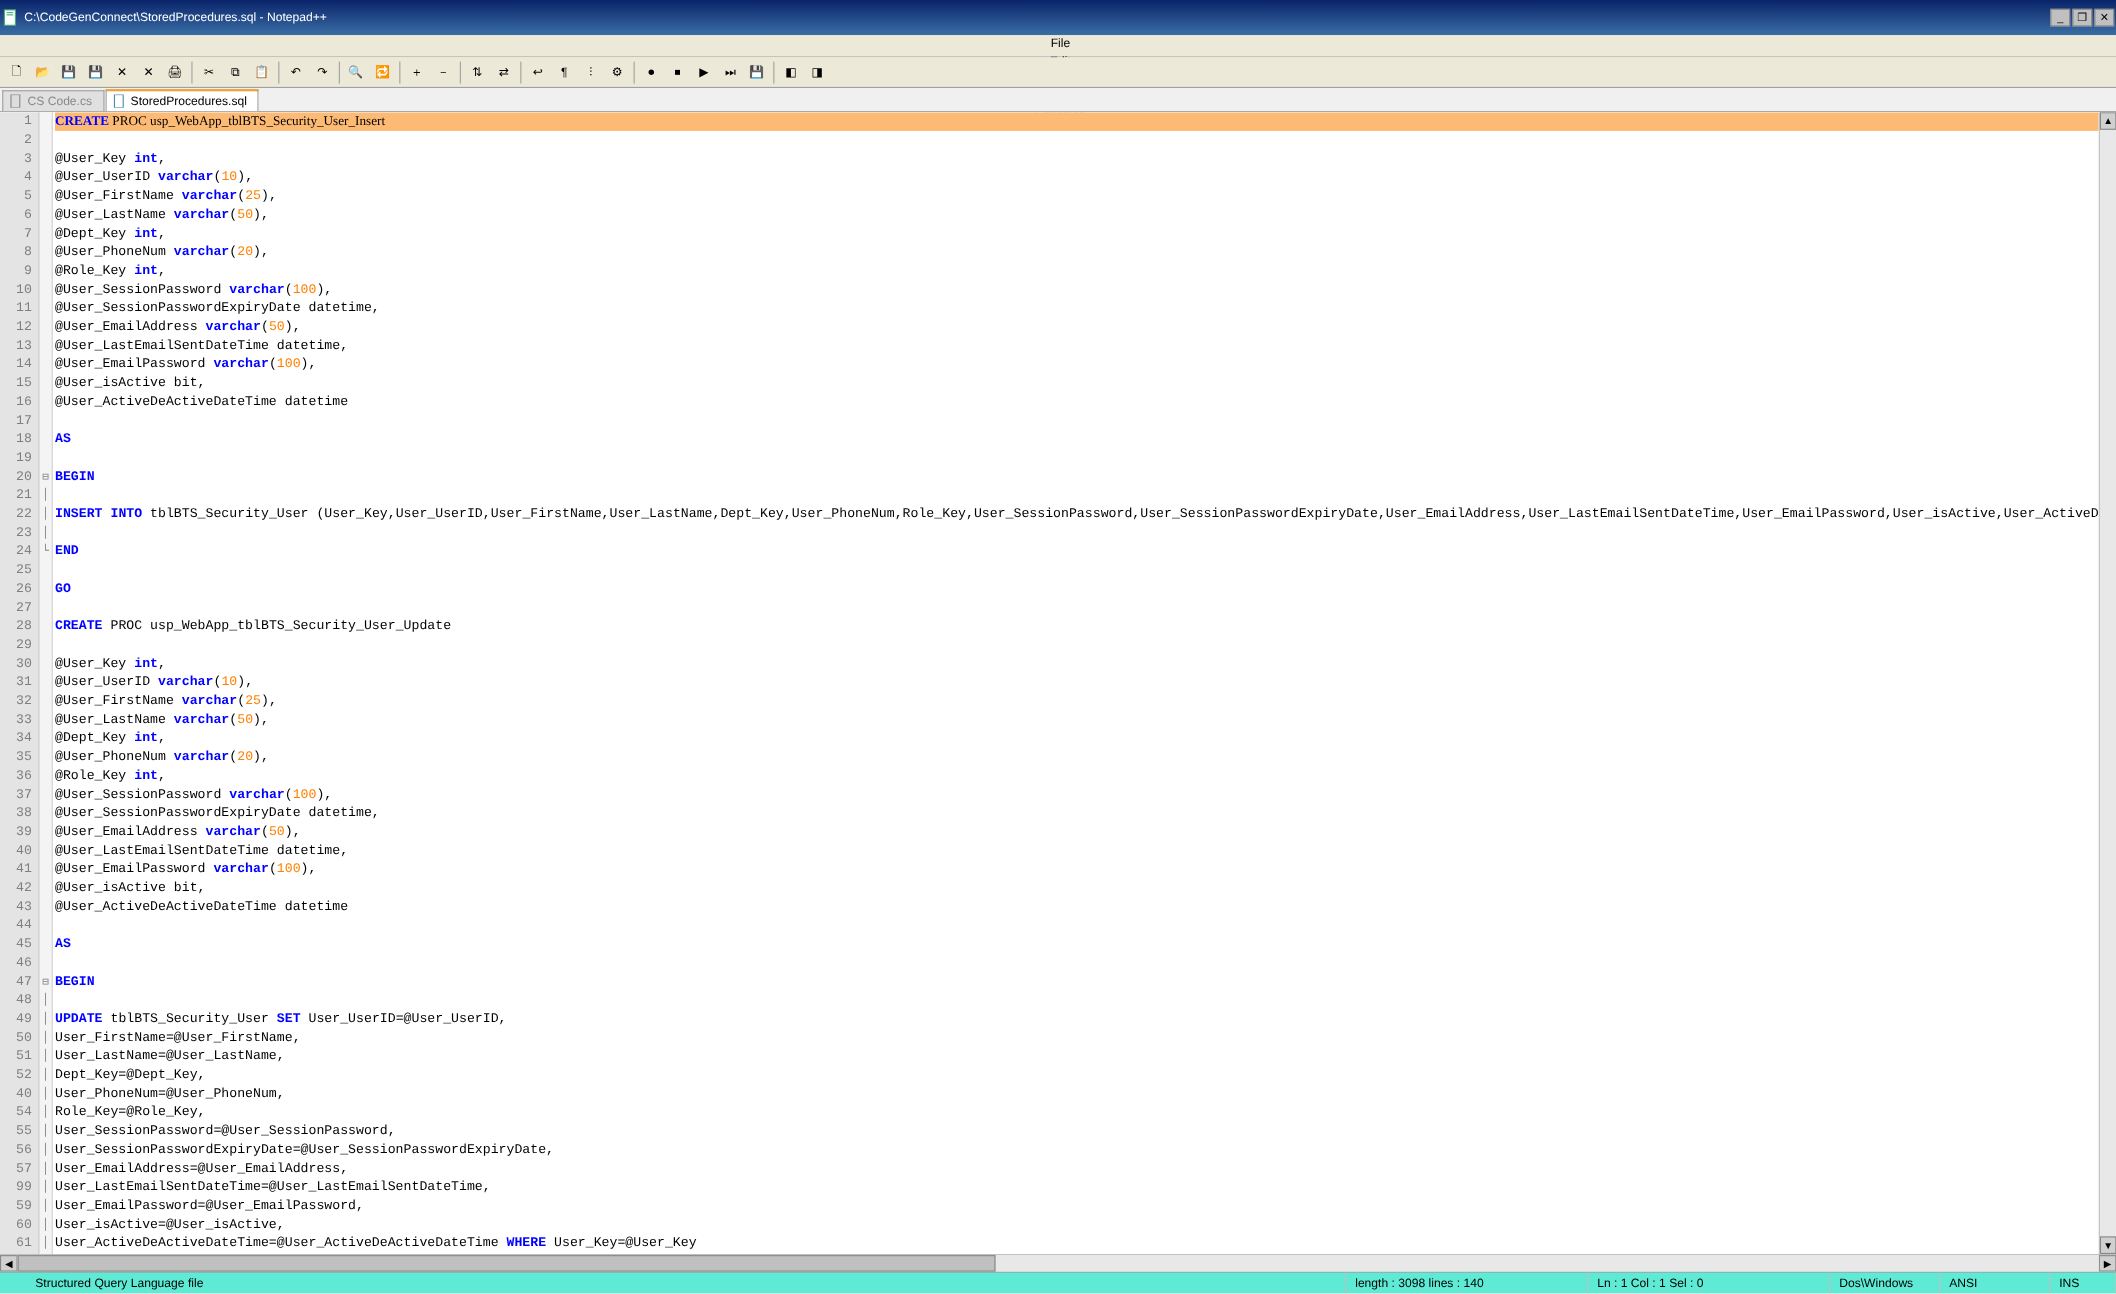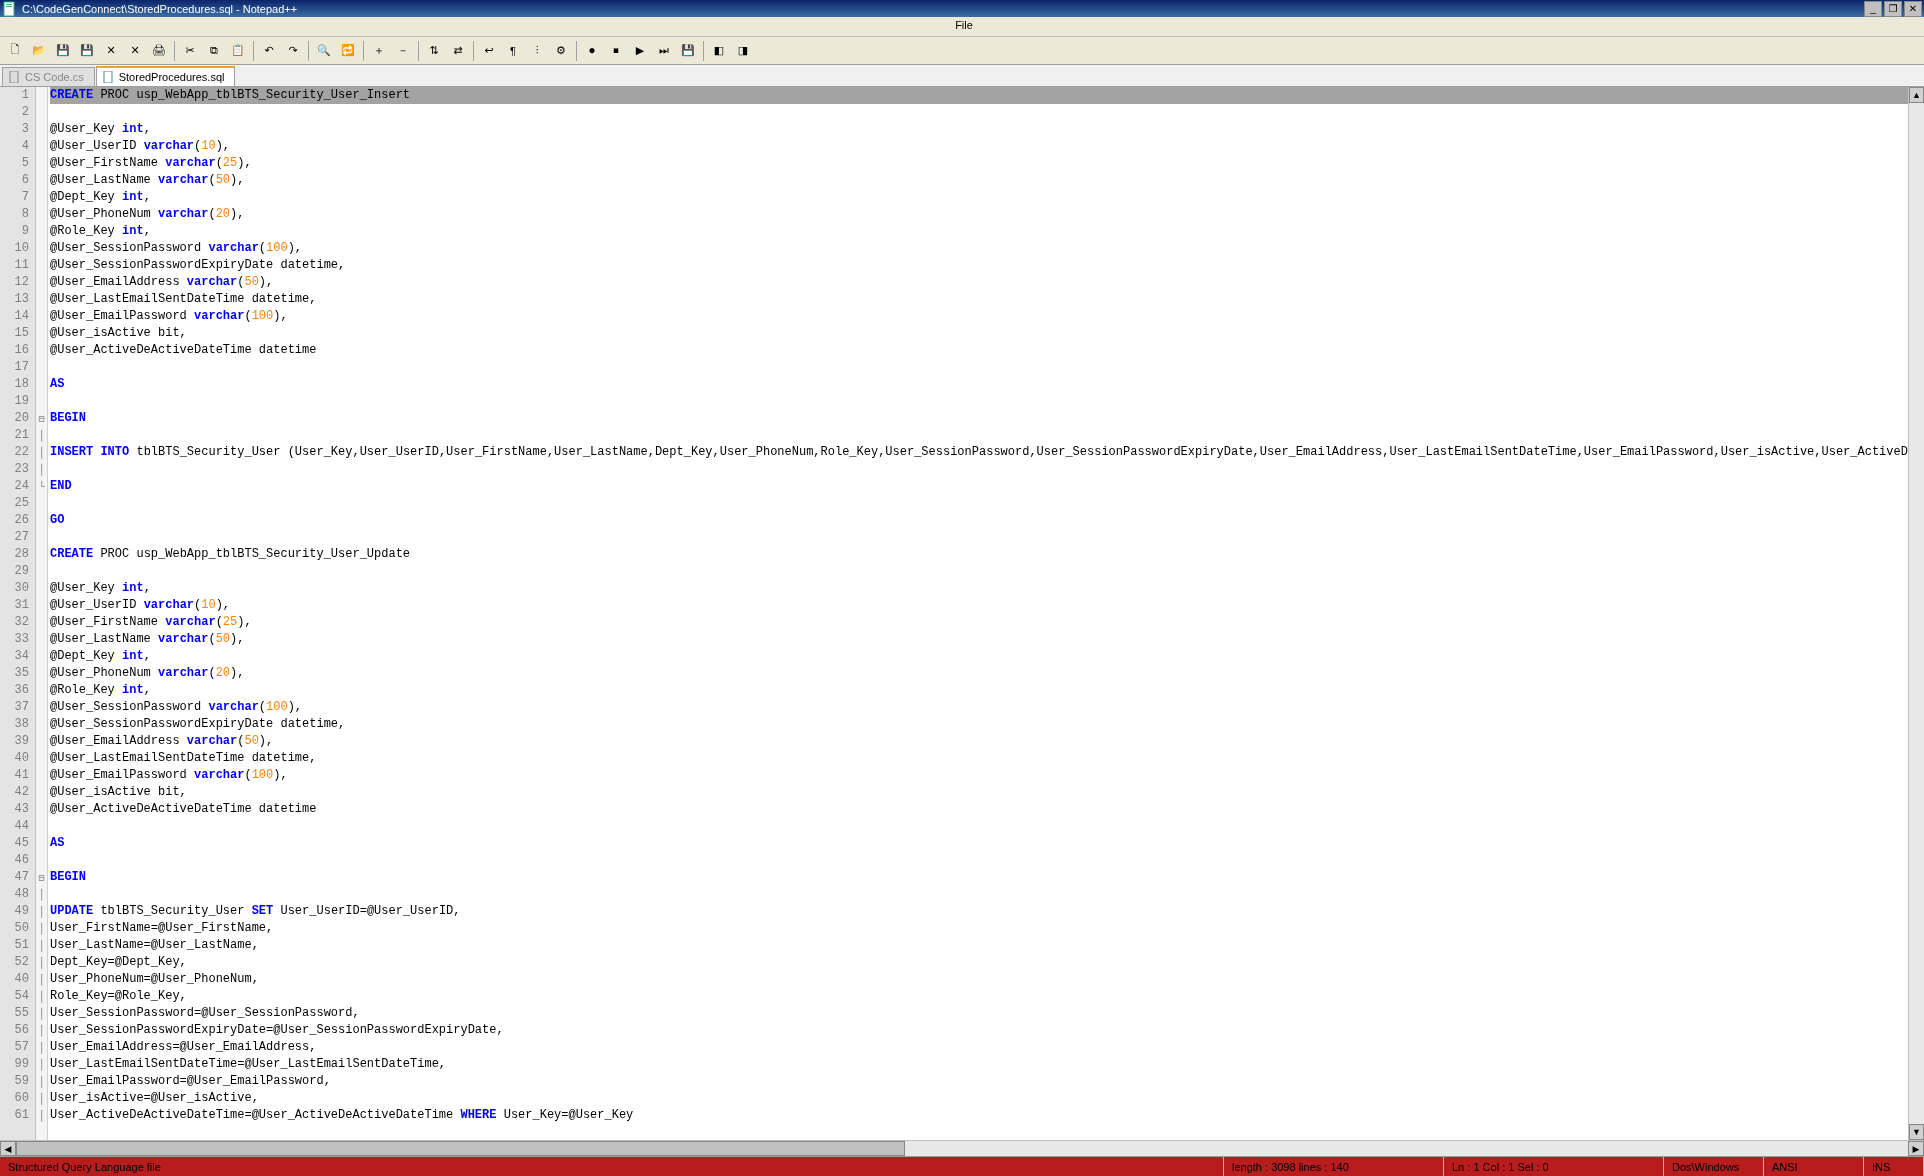--- a/index.html
+++ b/index.html
@@ -9,21 +9,21 @@
   background: #ece9d8;
   width: 1924px;
   height: 1176px;
   overflow: hidden;
   display: flex;
   flex-direction: column;
 }
 .titlebar {
   background: linear-gradient(to bottom, #0a246a 0%, #3a6ea5 100%);
   color: #fff;
-  height: 17px;
+  height: 32px;
   display: flex;
   align-items: center;
   padding: 0 2px;
   font-size: 11px;
 }
 .titlebar .icon { width: 16px; height: 16px; margin-right: 4px; display:flex; align-items:center; justify-content:center; }
 .titlebar .title { flex: 1; }
 .titlebar .win-btns { display: flex; gap: 2px; }
 .titlebar .win-btn {
   width: 18px; height: 16px;
@@ -120,21 +120,21 @@
 }
 .code {
   flex: 1;
   font-family: "Courier New", monospace;
   font-size: 12px;
   line-height: 17px;
   white-space: pre;
   padding-left: 2px;
   overflow: hidden;
 }
-.code .line.current { background: #a3a3a3; }
+.code .line.current { background: #fdba74; font-family: Liberation Serif, serif; }
 .kw { color: #0000ff; font-weight: bold; }
 .ty { color: #0000ff; font-weight: bold; }
 .num { color: #ff8000; }
 .vscroll {
   width: 16px;
   background: #e8e8e8;
   border-left: 1px solid #c0c0c0;
   position: relative;
 }
 .vscroll .arrow-up, .vscroll .arrow-down {
@@ -154,25 +154,26 @@
   display:flex; align-items:center; justify-content:center; font-size:9px;
   cursor:pointer;
 }
 .hscroll-row .track { flex:1; position:relative; background:#e8e8e8; }
 .hscroll-row .thumb {
   position:absolute; left:0; top:0; height:100%; width:47%;
   background:#c0c0c0; border:1px solid #888;
 }
 .statusbar {
   height: 20px;
-  background: #b91c1c;
+  background: #5eead4;
   border-top: 1px solid #a0a0a0;
   display: flex;
   align-items: flex-end;
   font-size: 11px;
+  padding-left: 24px;
 }
 .statusbar .panel {
   padding: 0 8px;
   border-right: 1px solid #c0c0c0;
   height: 100%;
   display: flex;
   align-items: center;
 }
 .statusbar .flex { flex: 1; }
 svg.ico { width:16px; height:16px; }

